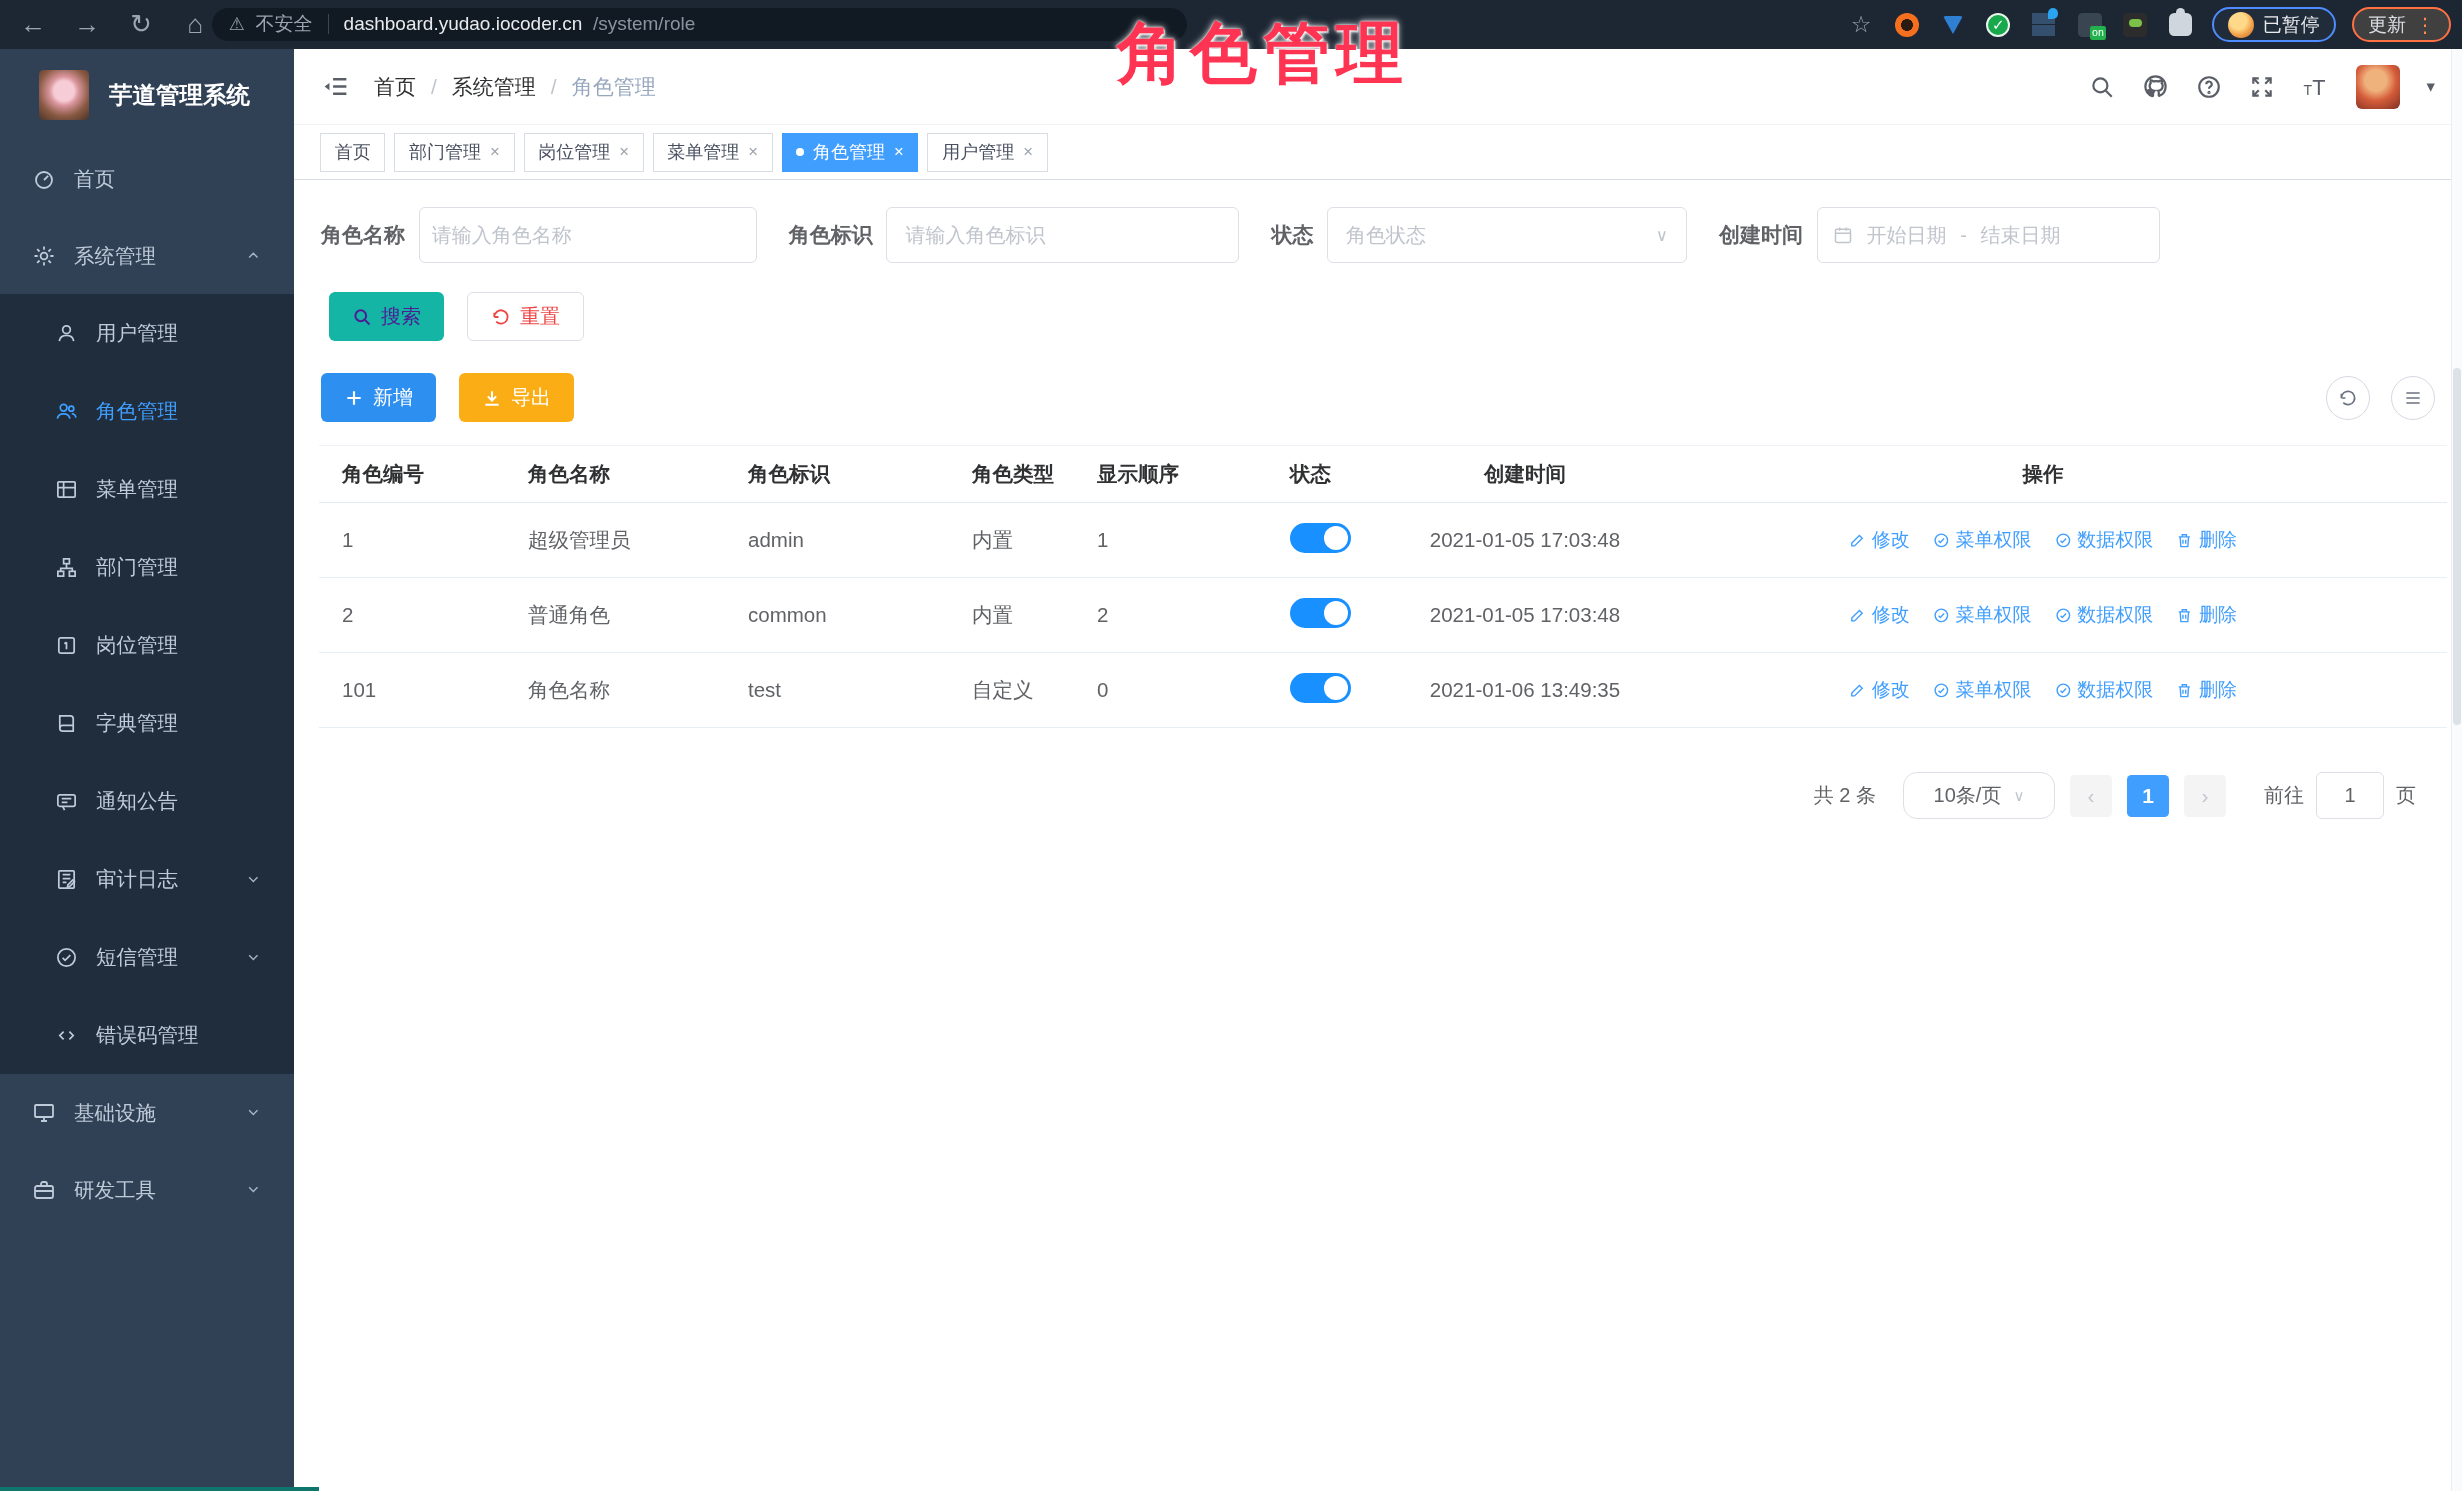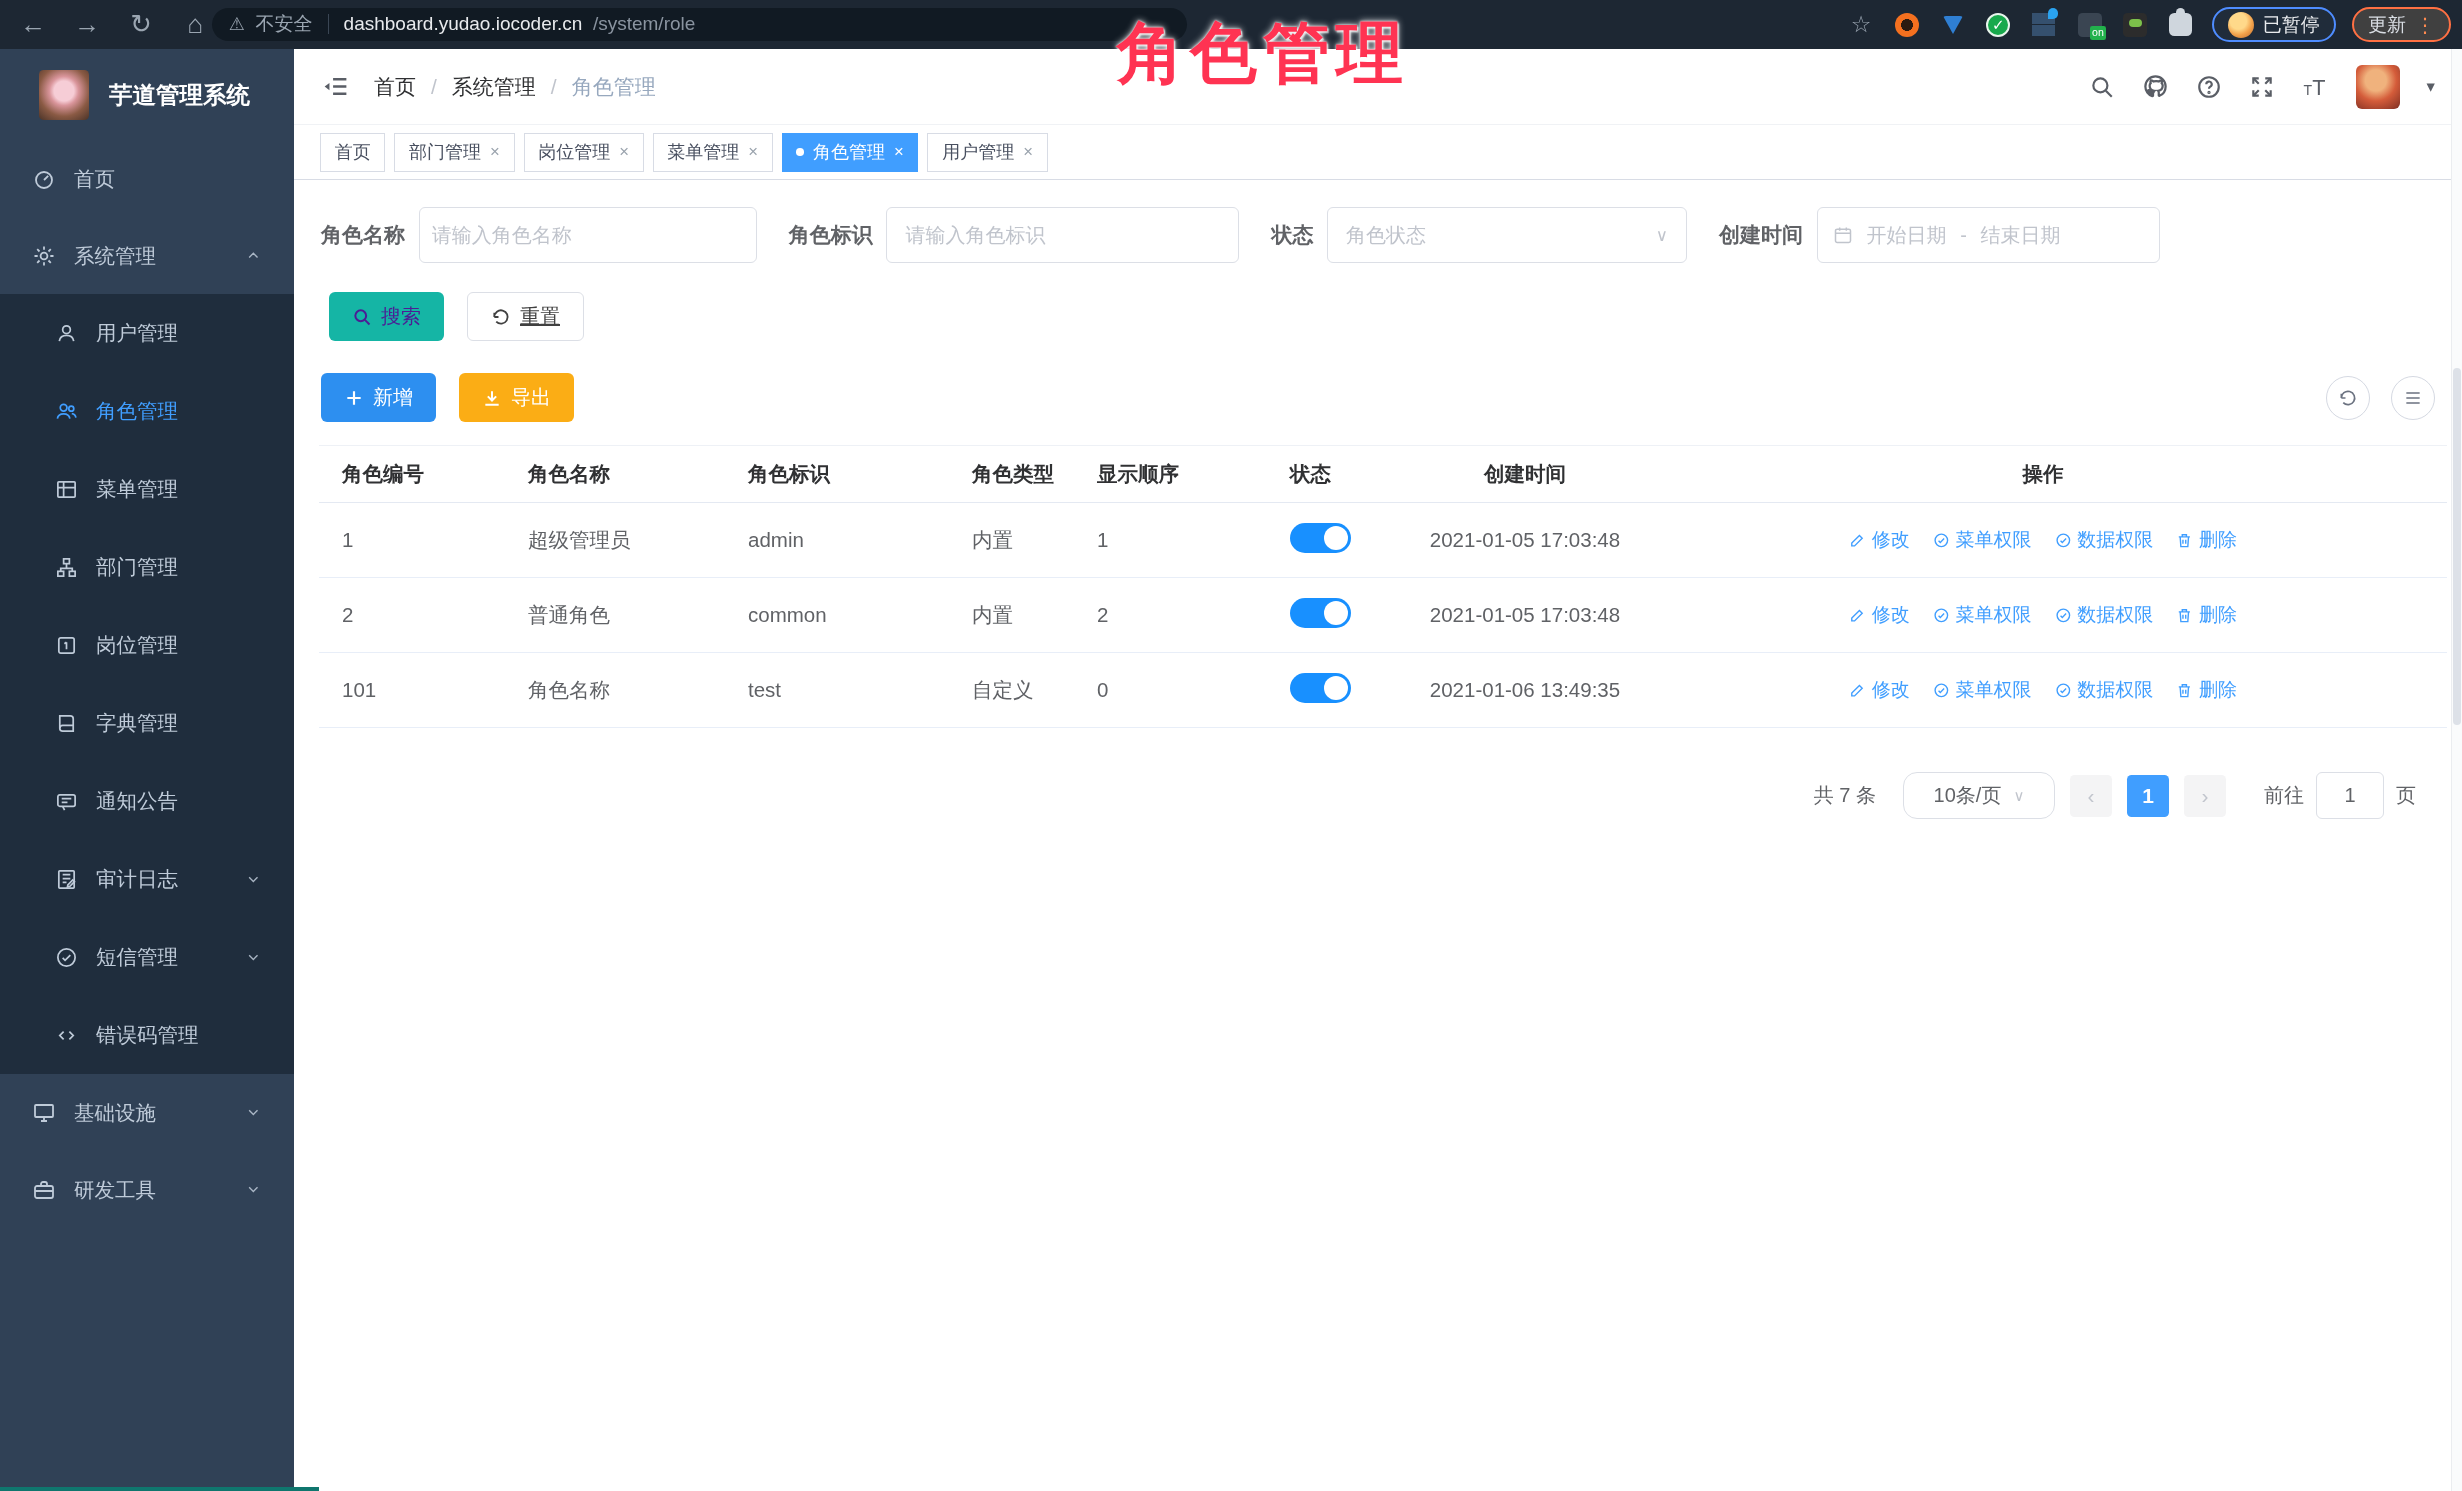--- a/index.html
+++ b/index.html
@@ -98,21 +98,21 @@
   .f-date .cal { color:#c0c4cc; display:flex; }
   .f-date .sep { color:#c0c4cc; }
 
   
   .btn-row { margin:29px 0 0 27px; display:flex; gap:23px; }
   .toolbar-row { margin:32px 27px 0 27px; display:flex; gap:23px; align-items:center; }
   .btn { height:49px; padding:0 23px; border-radius:6px; font-size:20px; display:inline-flex; align-items:center; gap:9px;
     border:none; cursor:pointer; font-family:inherit; }
   .btn svg { flex:none; }
   .btn-search { background:#15b5a5; color:#4c1d95;margin-left:8px; }
-  .btn-reset { background:#fff; color:#404040; border:1.5px solid #dcdfe6;text-decoration:underline; }
+  .btn-reset { background:#fff; color:#ef4444; border:1.5px solid #dcdfe6; }
   .btn-add { background:#2d8ff0; color:#fff; }
   .btn-export { background:#fbad15; color:#fff; }
   .round-btns { margin-left:auto; display:flex; gap:21px; }
   .round-btn { width:44px; height:44px; border-radius:50%; border:1.5px solid #d5d9e2; background:#fff; color:#6b7280;
     display:flex; align-items:center; justify-content:center; cursor:pointer; }
 
   
   .table { margin:23px 15px 0 25px; }
   .t-head { display:flex; align-items:center; height:58px; border-top:0.8px solid #eef1f6; border-bottom:0.8px solid #e4e9f2;
     font-weight:700; color:#303133; font-size:20.5px; }
@@ -611,21 +611,21 @@
                   <svg width="16.7" height="16.7" viewBox="0 0 24 24" fill="none" stroke="currentColor" stroke-width="2">
                     <path d="M4 7h16M9 7V4h6v3M6 7l1 14h10l1-14M10 11v6M14 11v6"></path>
                   </svg>
                   <span>删除</span>
                 </span>
             </span>
           </div>
         </div>
 
         <div class="pagination">
-          <span class="pg-total">共 7 条</span>
+          <span class="pg-total">共 2 条</span>
           <div class="pg-size">
             <span>10条/页</span>
             <span class="arrow">∨</span>
           </div>
           <span class="pg-btn">‹</span>
           <span class="pg-btn cur">1</span>
           <span class="pg-btn">›</span>
           <span class="pg-goto">
             <span>前往</span>
             <input class="pg-input" value="1" style="">

